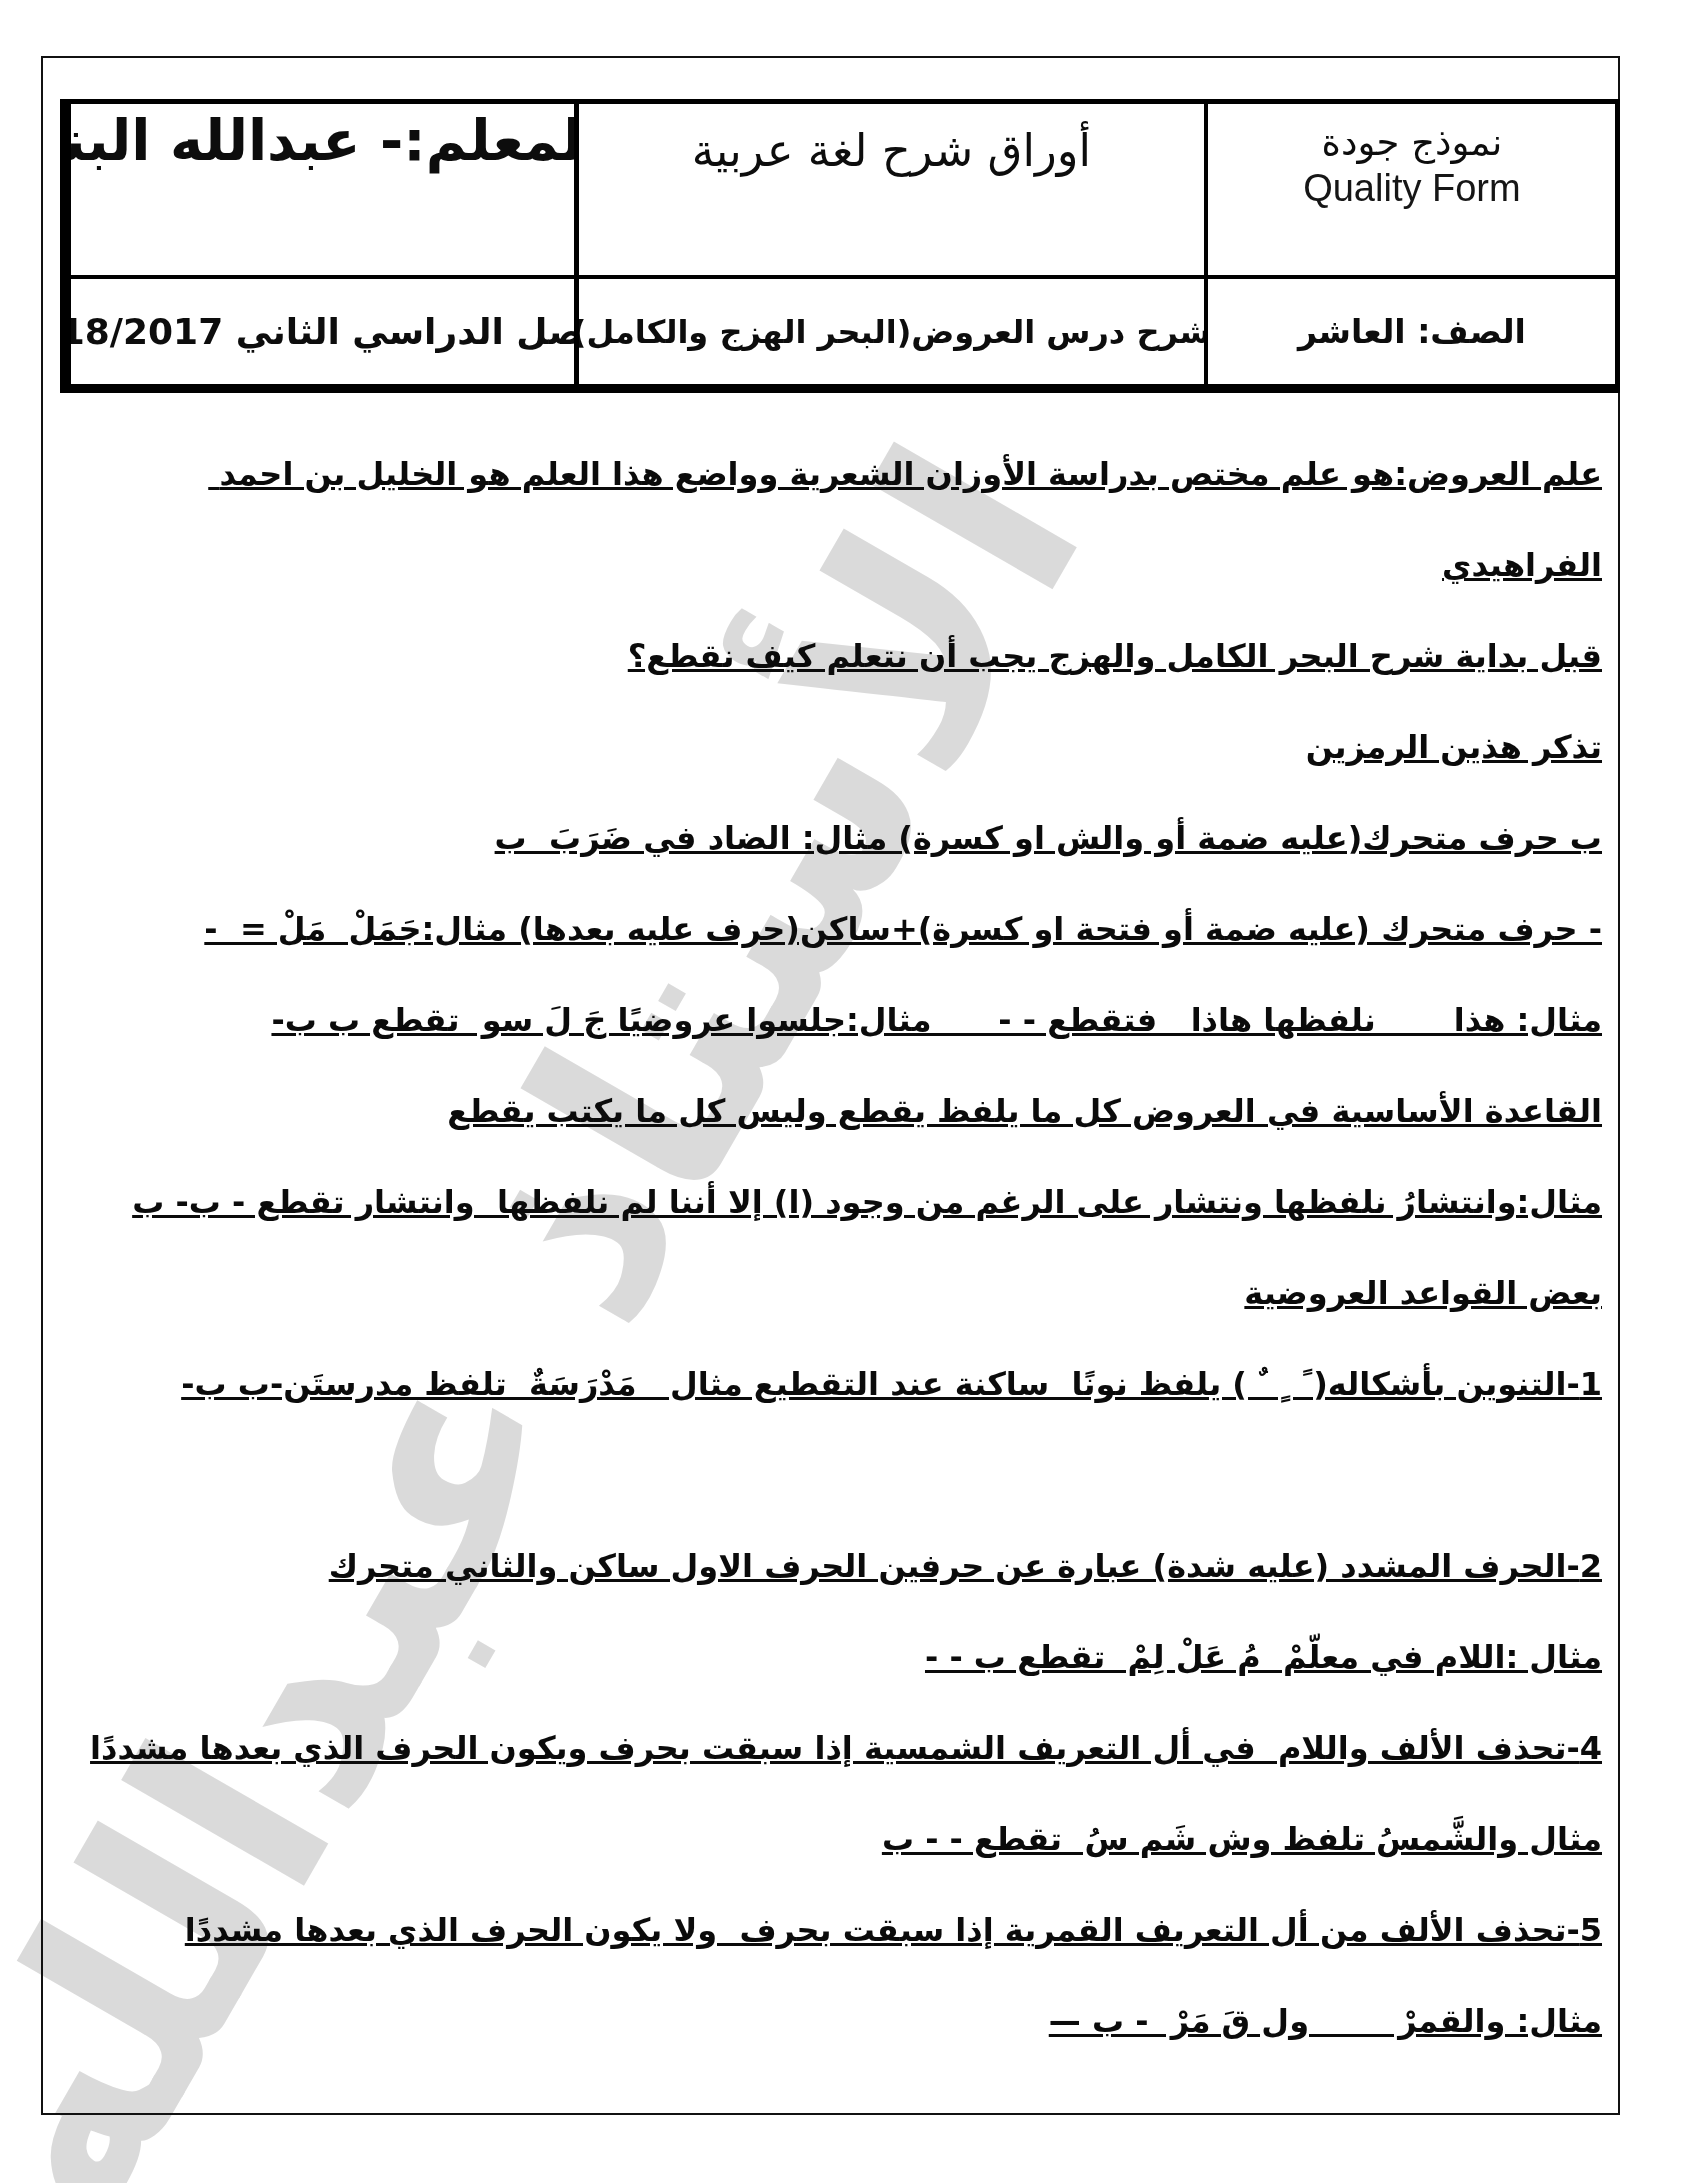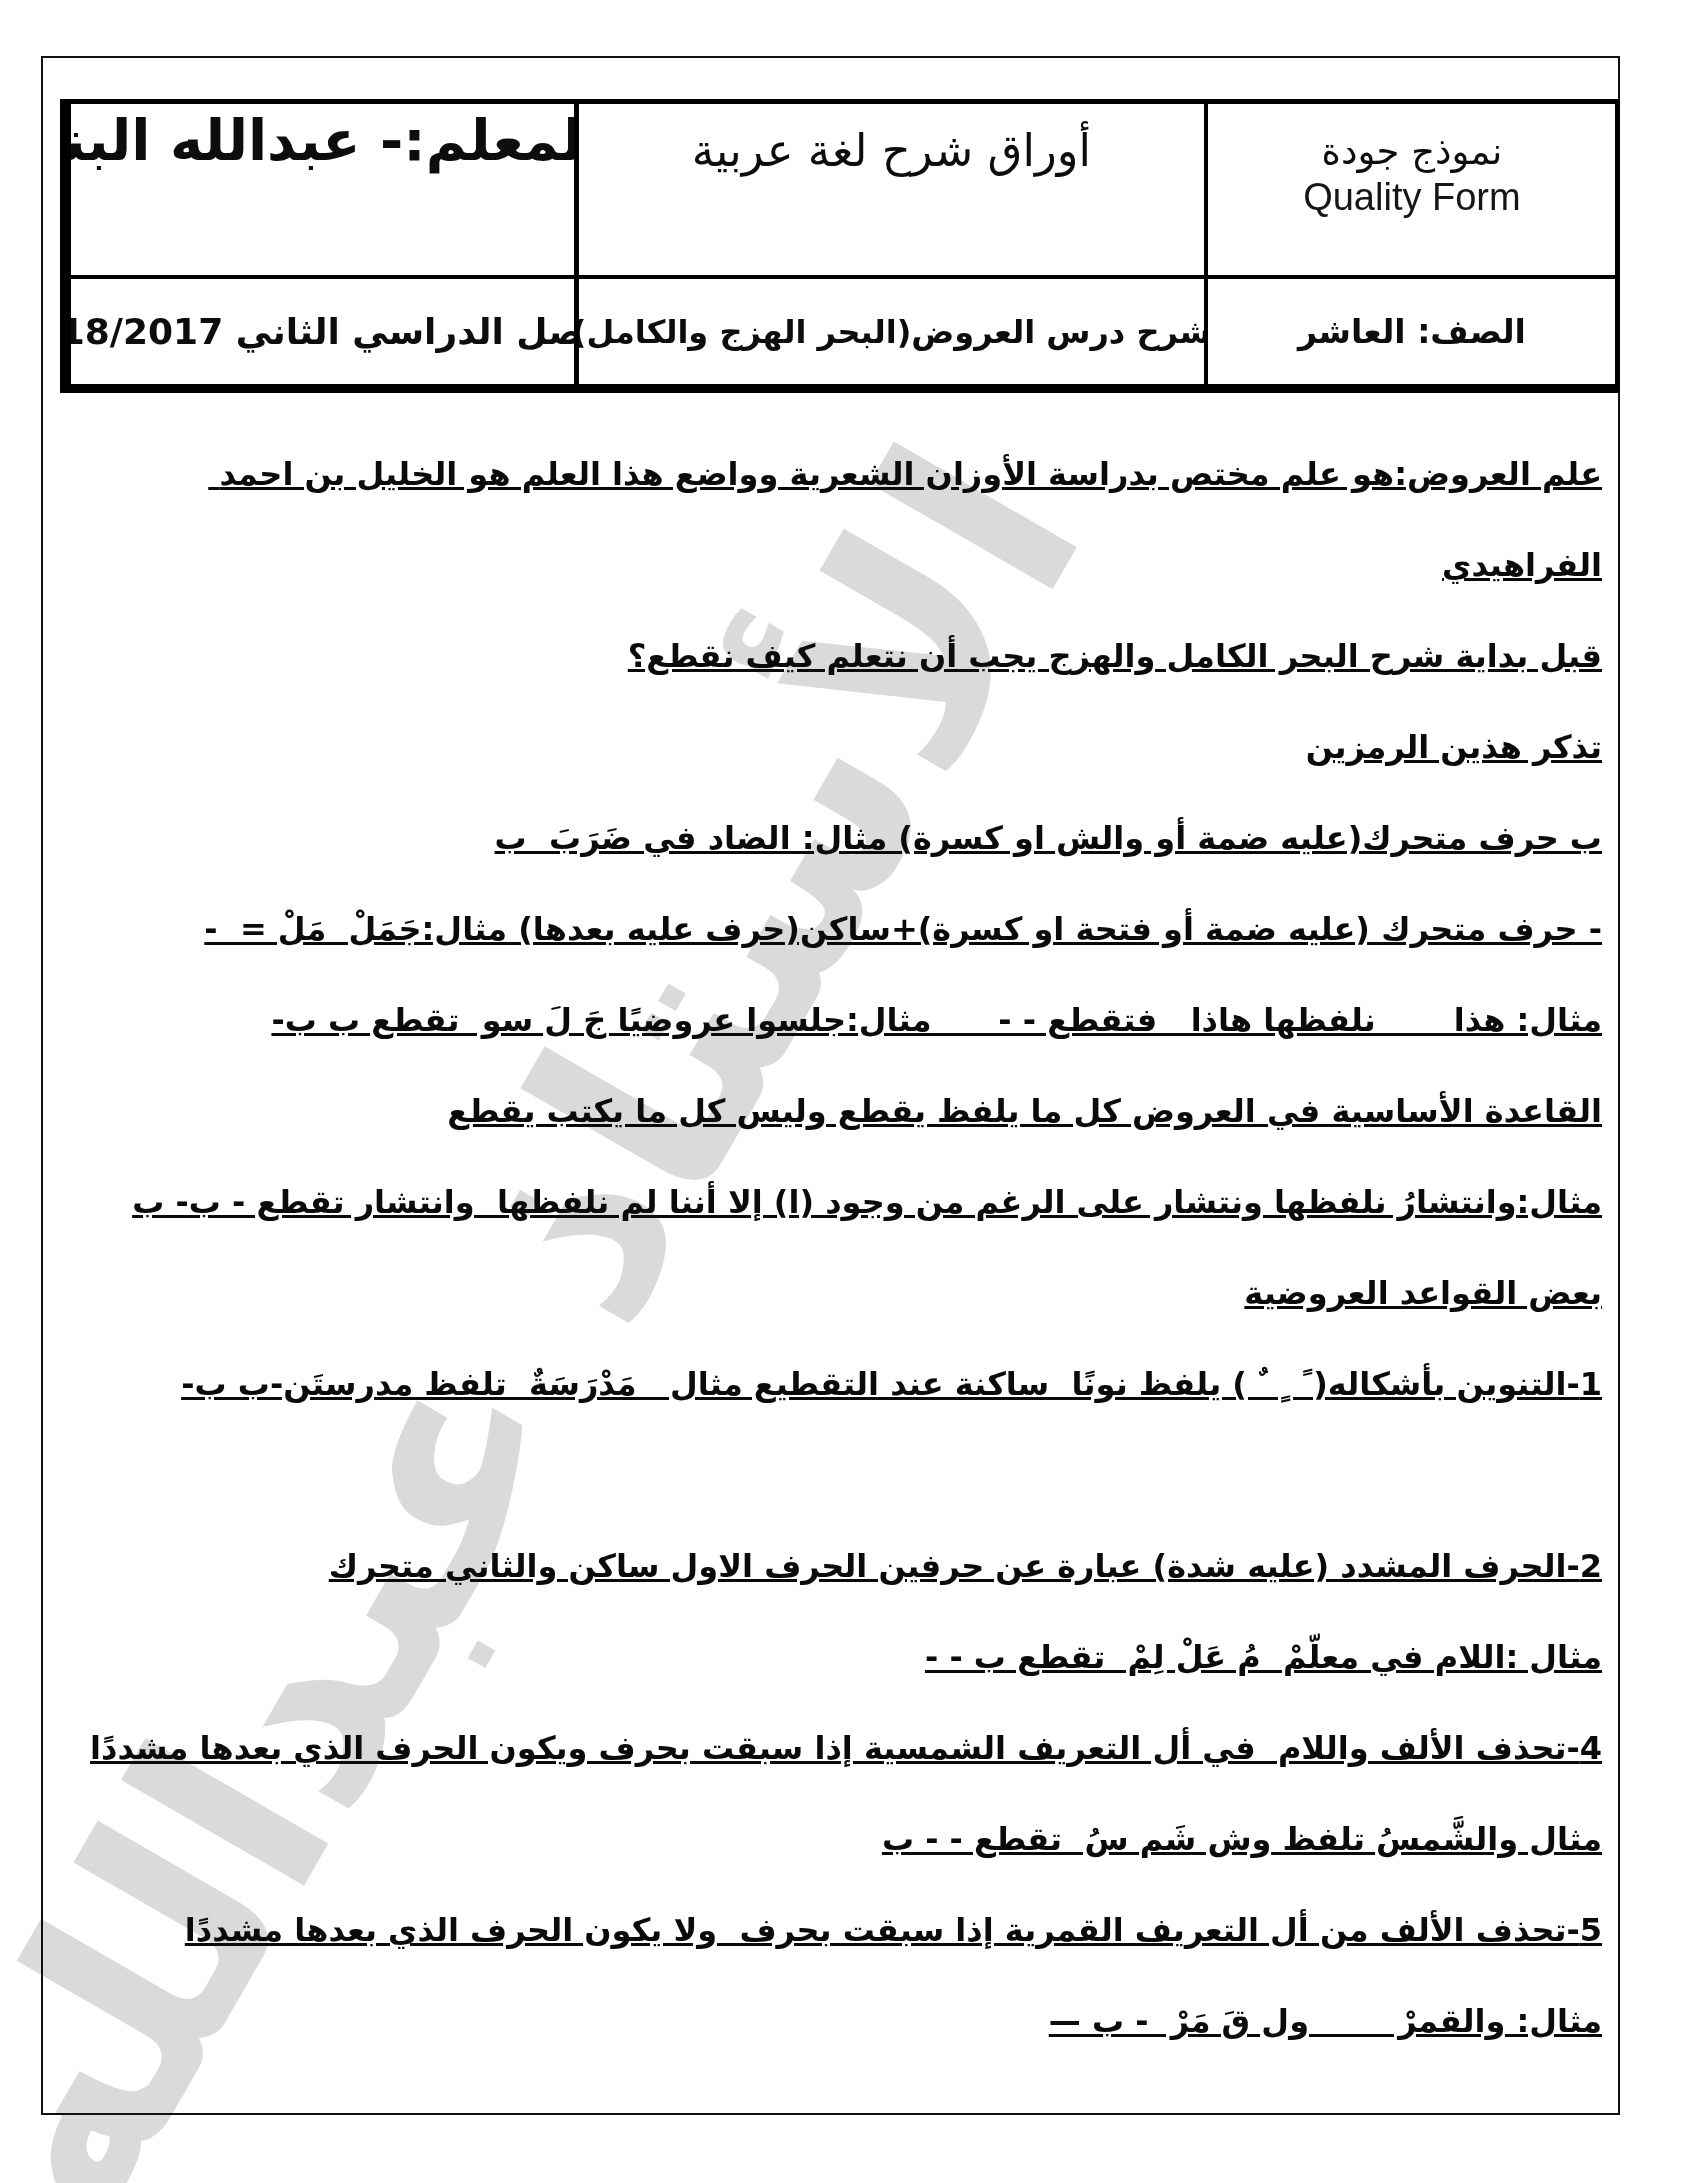--- a/index.html
+++ b/index.html
@@ -24,21 +24,21 @@
   }
   
   .htable{
     position:absolute;left:60px;top:99px;width:1560px;height:294px;
     background:#000;display:grid;direction:rtl;box-sizing:border-box;
     padding:4.6px;grid-gap:4.6px;gap:4.6px;
     grid-template-columns:407px 625px 503px;
     grid-template-rows:171px 105px;
   }
   .hcell{background:#fff;overflow:hidden;display:flex;flex-direction:column;align-items:center;}
-  .cell-quality{justify-content:flex-start;padding-top:25px;}
+  .cell-quality{justify-content:flex-start;padding-top:16px;}
   .qar{font-size:37px;font-weight:400;line-height:1.25;}
   .qen{font-size:38px;font-weight:400;font-family:"Liberation Sans",sans-serif;color:#161616;line-height:1.2;}
   .cell-title{}
   .title-ar{font-size:45px;font-weight:400;padding-top:20px;}
   .cell-teacher{justify-content:flex-start;padding-top:4px;}
   .teacher-ar{font-size:56px;font-weight:700;white-space:nowrap;}
   .cell-grade,.cell-lesson,.cell-semester{justify-content:center;}
   .grade-ar{font-size:33px;font-weight:700;}
   .lesson-ar{font-size:32px;font-weight:700;white-space:nowrap;}
   .semester-ar{font-size:36px;font-weight:700;white-space:nowrap;}

